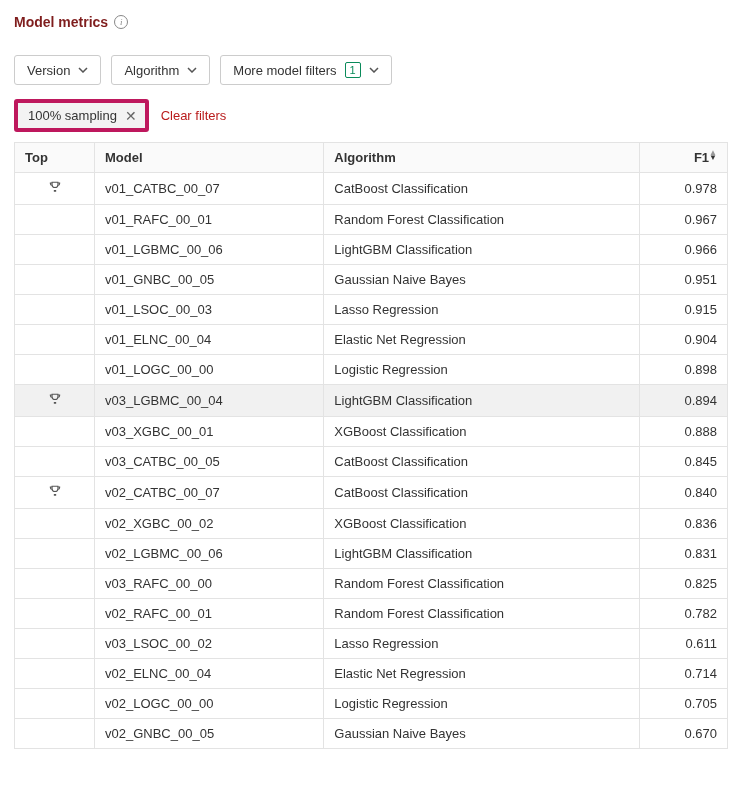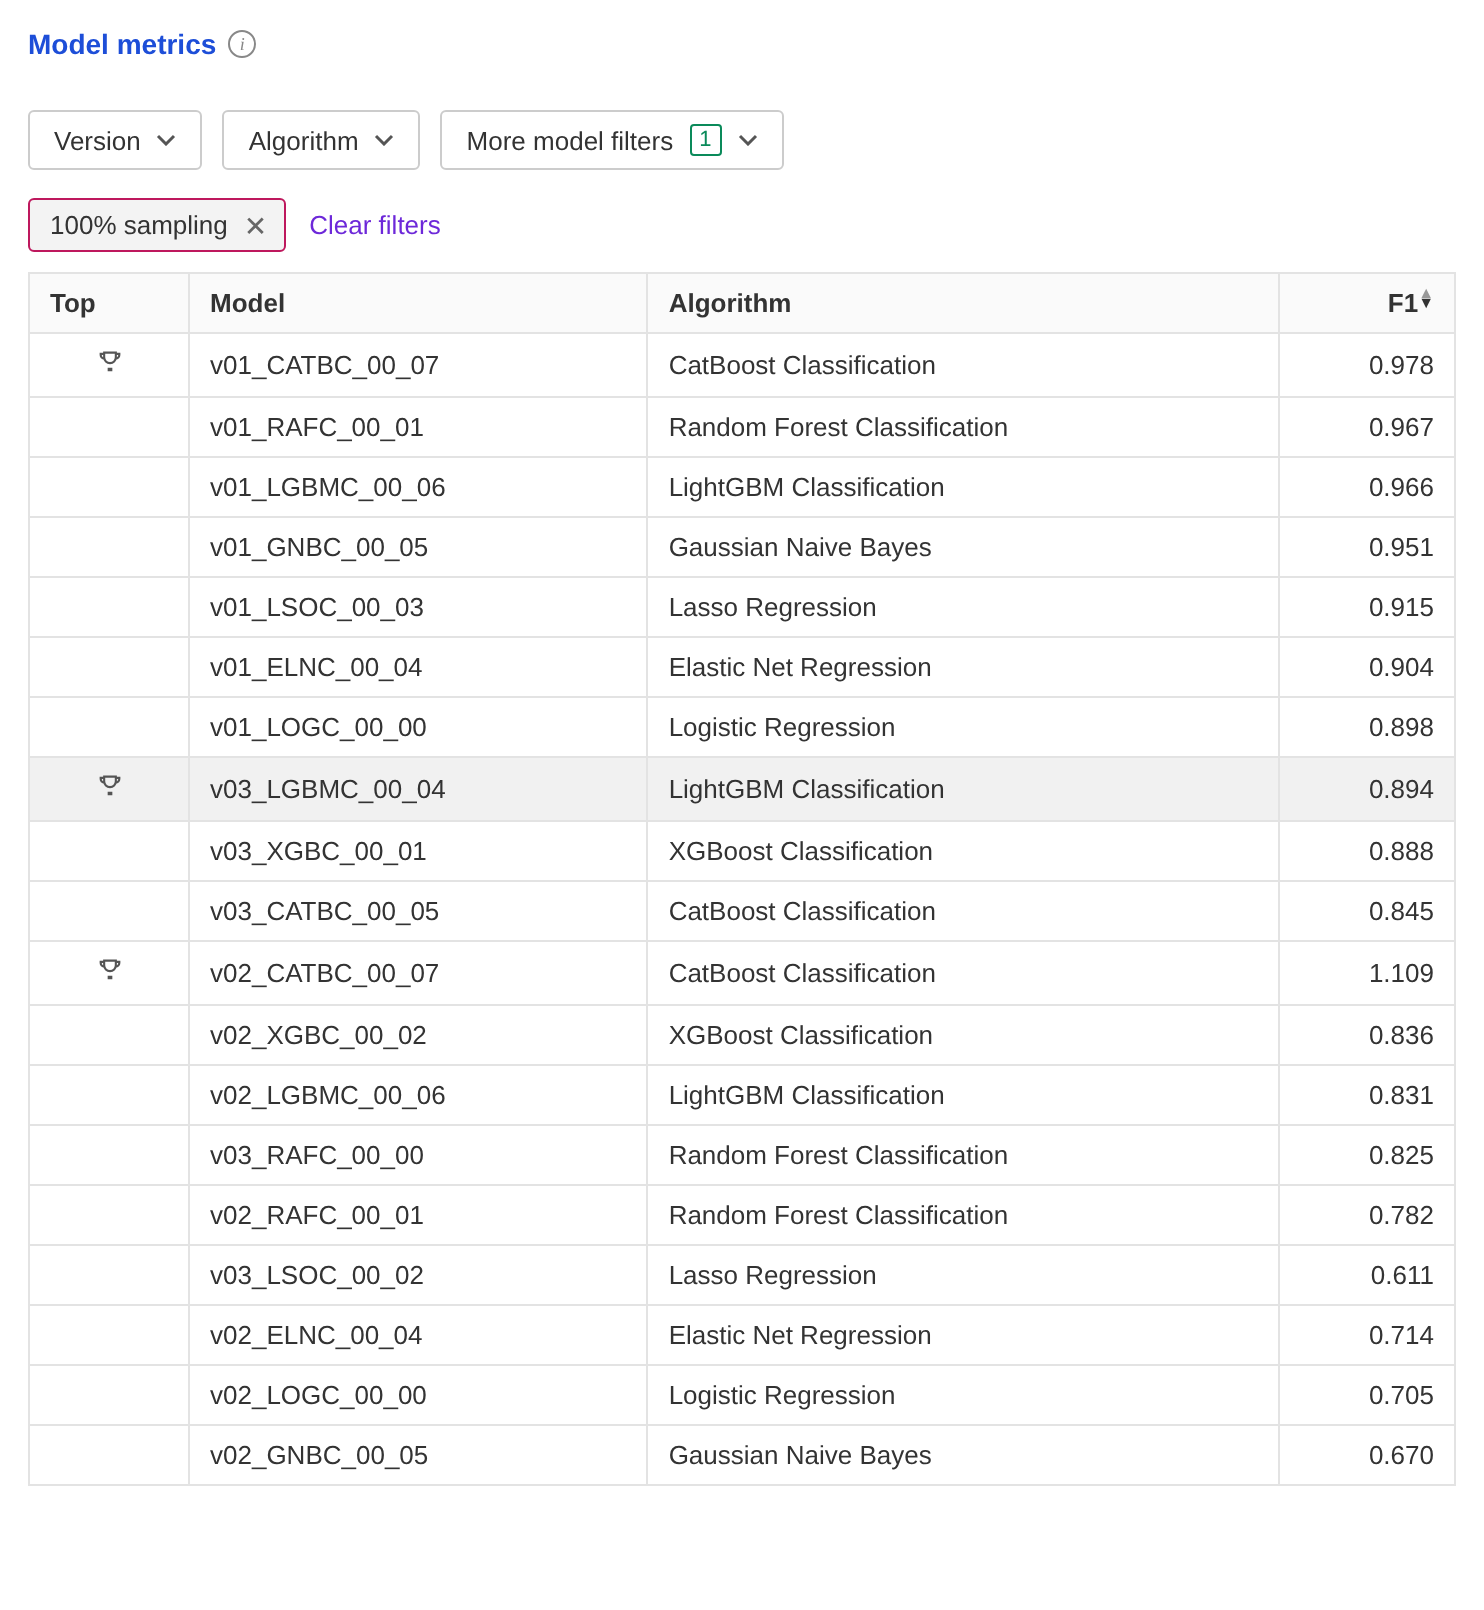--- a/index.html
+++ b/index.html
@@ -14,21 +14,21 @@
   }
   .header {
     display: flex;
     align-items: center;
     gap: 6px;
     margin-bottom: 14px;
   }
   .header-title {
     font-weight: 600;
     font-size: 14px;
-    color: #1d4ed8;
+    color: #7f1d1d;
   }
   .info-icon {
     width: 14px;
     height: 14px;
     border: 1px solid #888;
     border-radius: 50%;
     display: inline-flex;
     align-items: center;
     justify-content: center;
     font-size: 9px;
@@ -70,34 +70,34 @@
   .chip-row {
     display: flex;
     align-items: center;
     gap: 12px;
     margin-bottom: 10px;
   }
   .chip {
     display: flex;
     align-items: center;
     gap: 8px;
-    border: 1px solid #be185d;
+    border: 4px solid #be185d;
     border-radius: 3px;
     background: #f3f3f3;
     padding: 5px 8px 5px 10px;
     font-size: 13px;
   }
   .chip .close {
     font-size: 14px;
     color: #666;
     cursor: pointer;
     line-height: 1;
   }
   .clear-link {
-    color: #6d28d9;
+    color: #b91c1c;
     font-size: 13px;
     cursor: pointer;
   }
   table {
     width: 100%;
     border-collapse: collapse;
     border: 1px solid #ddd;
   }
   th, td {
     border: 1px solid #e3e3e3;
@@ -250,21 +250,21 @@
         <td class="num">0.845</td>
       </tr>
       <tr>
         <td class="col-top"><span><svg class="trophy-svg" viewBox="0 0 24 24" fill="none" stroke="#555" stroke-width="1.8">
               <path d="M7 4h10v4a5 5 0 0 1-10 0V4z"></path>
               <path d="M7 5H4v1a3 3 0 0 0 3 3M17 5h3v1a3 3 0 0 1-3 3"></path>
               <path d="M12 13v4M9 20h6M10 17h4v3h-4z" fill="#555" stroke="none"></path>
             </svg></span></td>
         <td>v02_CATBC_00_07</td>
         <td>CatBoost Classification</td>
-        <td class="num">1.109</td>
+        <td class="num">0.840</td>
       </tr>
       <tr>
         <td class="col-top"></td>
         <td>v02_XGBC_00_02</td>
         <td>XGBoost Classification</td>
         <td class="num">0.836</td>
       </tr>
       <tr>
         <td class="col-top"></td>
         <td>v02_LGBMC_00_06</td>

